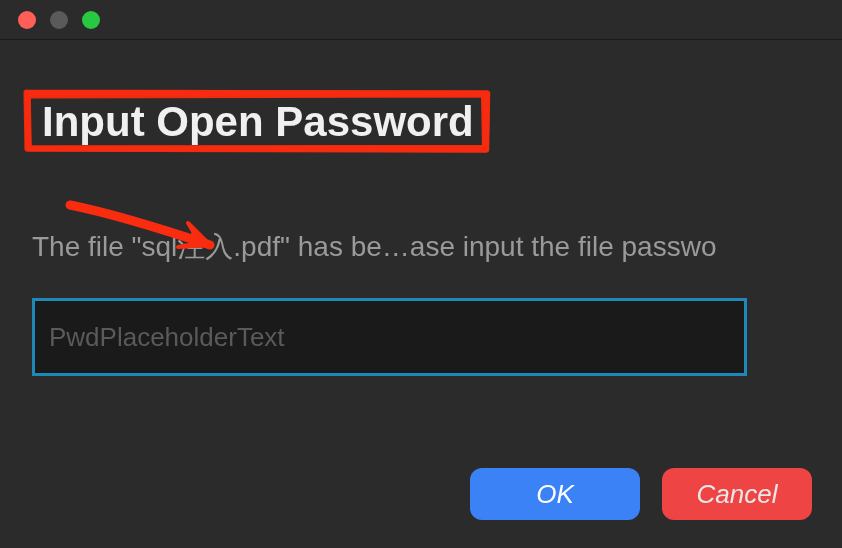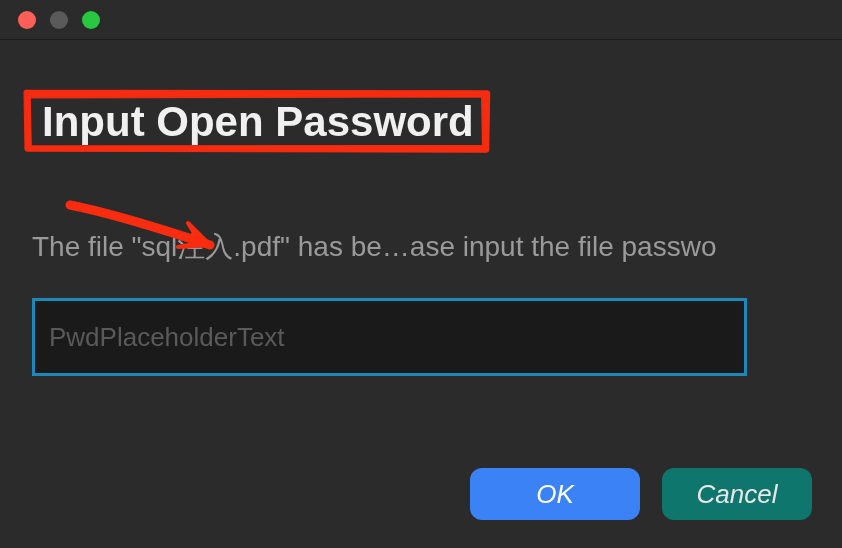--- a/index.html
+++ b/index.html
@@ -114,21 +114,21 @@
       justify-content: center;
       font-style: italic;
     }
     .btn-ok {
       width: 170px;
       background: #3b82f6;
       color: #ffffff;
     }
     .btn-cancel {
       width: 150px;
-      background: #0f766e;
+      background: #ef4444;
       color: #e8e8e8;
     }
   </style>
 </head>
 <body>
 
 <div class="window">
   <div class="titlebar">
     <div class="traffic-light traffic-close"></div>
     <div class="traffic-light traffic-min"></div>

